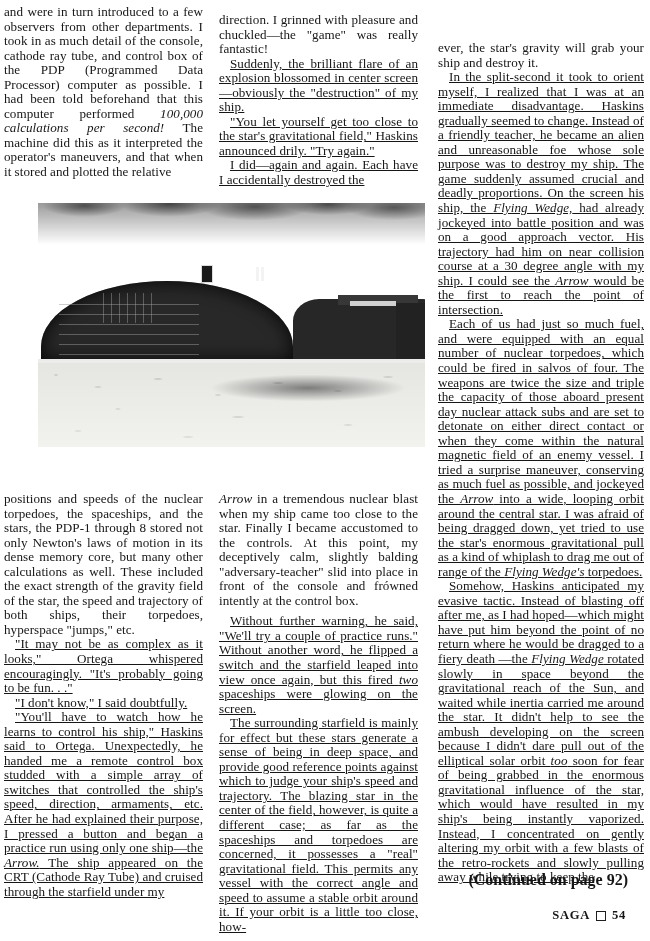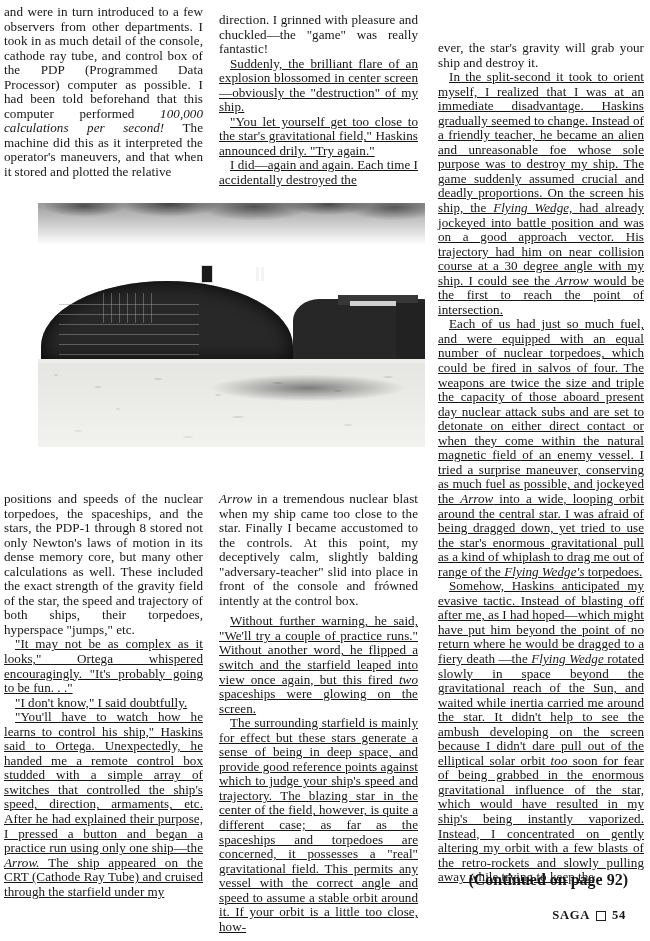--- a/index.html
+++ b/index.html
@@ -206,21 +206,21 @@
       </div>
     </div>
 
     <div class="col gutter"></div>
 
     <div class="col col2">
       <div class="col-inner c2-top">
         <p>direction. I grinned with pleasure and chuckled—the "game" was really fantastic!</p>
         <p class="ind">Suddenly, the brilliant flare of an explosion blossomed in center screen—obviously the "destruction" of my ship.</p>
         <p class="ind">"You let yourself get too close to the star's gravitational field," Haskins announced drily. "Try again."</p>
-        <p class="ind">I did—again and again. Each time I accidentally destroyed the</p>
+        <p class="ind">I did—again and again. Each have I accidentally destroyed the</p>
       </div>
       <div class="col-inner" style="position:absolute;top:492px;left:0;right:0;">
         <p><em>Arrow</em><span> in a tremendous nuclear blast when my ship came too close to the star. Finally I became accustomed to the controls. At this point, my deceptively calm, slightly balding "adversary-teacher" slid into place in front of the console and frówned intently at the control box.</span></p>
         <p class="ind" style="margin-top:6px;"><span>Without further warning, he said, "We'll try a couple of practice runs." Without another word, he flipped a switch and the starfield leaped into view once again, but this fired </span><em>two</em><span> spaceships were glowing on the screen.</span></p>
         <p class="ind">The surrounding starfield is mainly for effect but these stars generate a sense of being in deep space, and provide good reference points against which to judge your ship's speed and trajectory. The blazing star in the center of the field, however, is quite a different case; as far as the spaceships and torpedoes are concerned, it possesses a "real" gravitational field. This permits any vessel with the correct angle and speed to assume a stable orbit around it. If your orbit is a little too close, how-</p>
       </div>
     </div>
 
     <div class="col gutter"></div>
 

